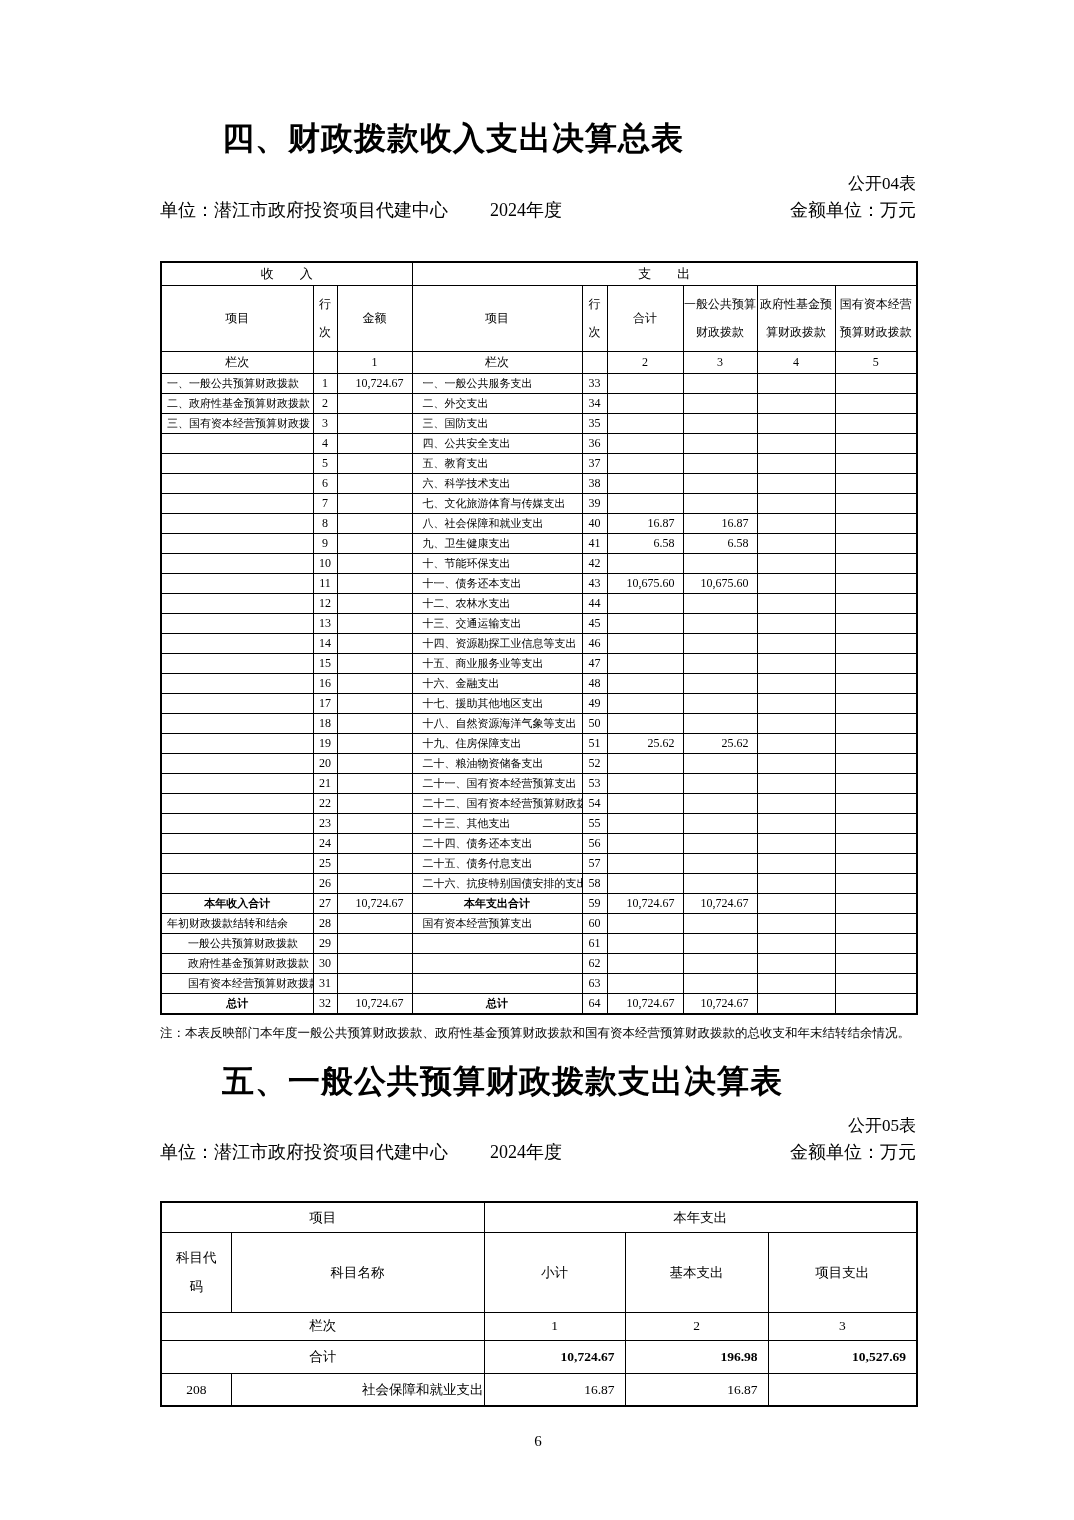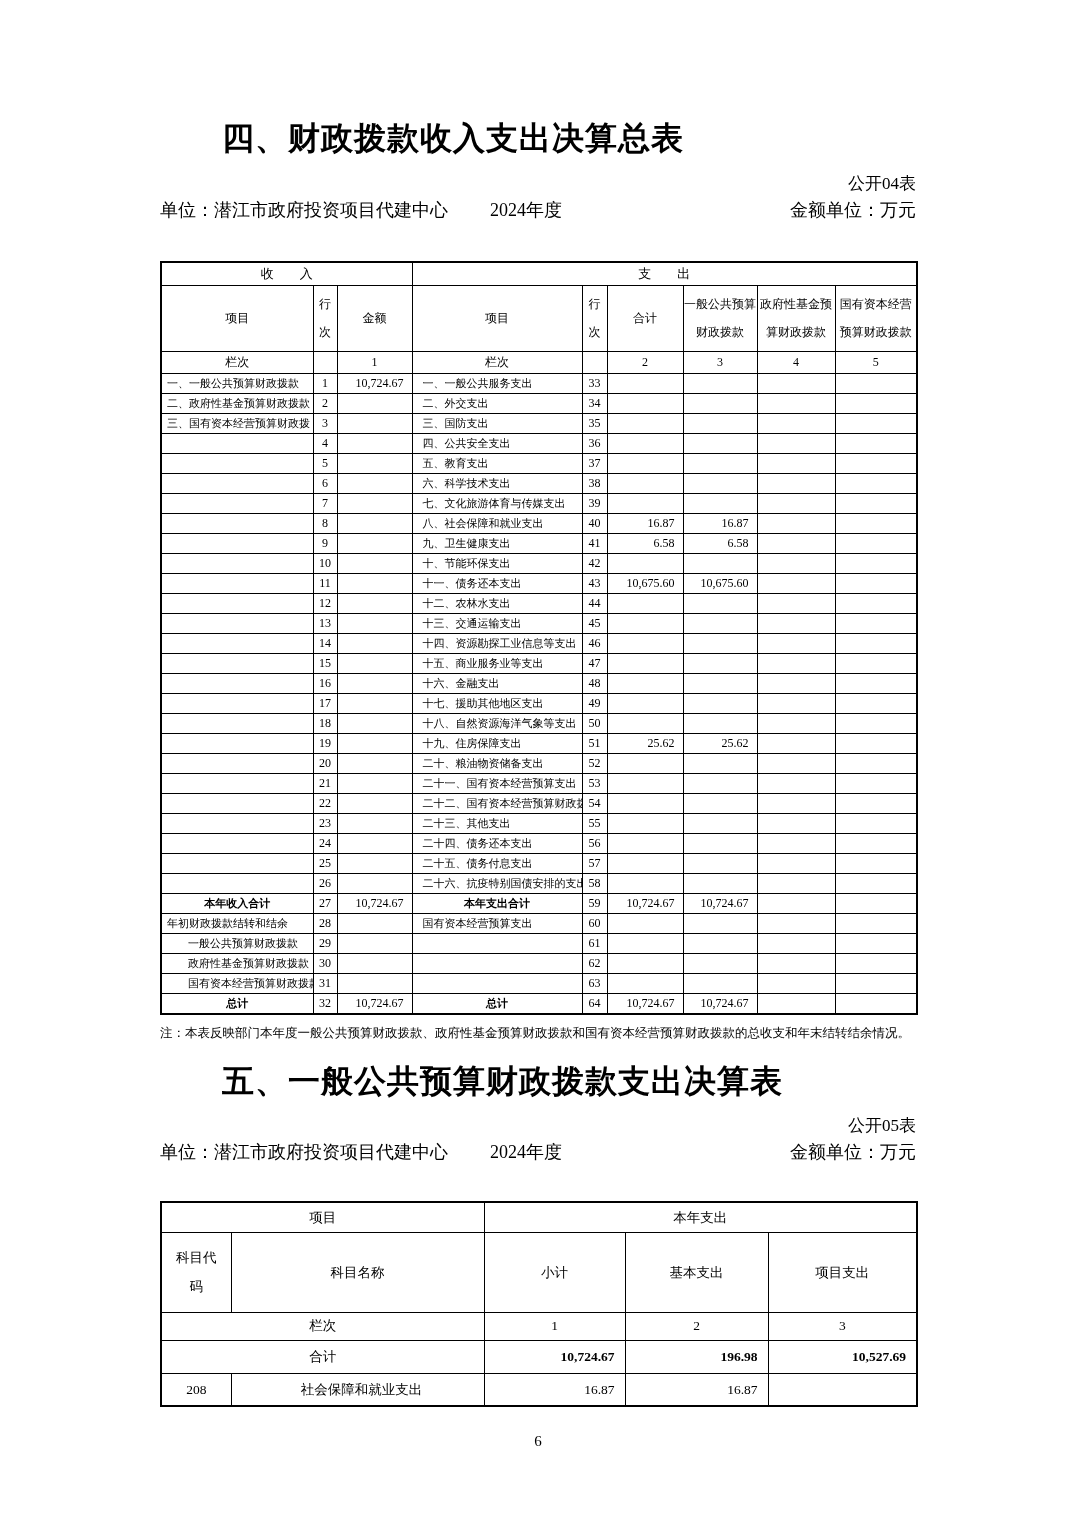--- a/index.html
+++ b/index.html
@@ -41,21 +41,21 @@
   
   .t2 { margin-top:6px; font-size:13.5px; }
   .t2 .ghead2 td { height:30px; text-align:center; }
   .t2 .chead2 td { height:80px; text-align:center; white-space:pre-line; line-height:2.2; padding:0; }
   .t2 .index2 td { height:28px; text-align:center; }
   .t2 .total2 td, .t2 .drow2 td { height:33px; }
   .t2 .lab { text-align:center; }
   .t2 .num { text-align:right; padding-right:10px; }
   .t2 .b { font-weight:bold; }
   .t2 .code { text-align:center; }
-  .t2 .name { text-align:center; padding-left:8px; }
+  .t2 .name { text-align:right; padding-left:8px; }
 
   .page-number { text-align:center; font-size:15px; margin-top:26px; }
 </style>
 </head>
 <body>
 
 <div class="content">
 
   <div class="doc-title">四、财政拨款收入支出决算总表</div>
   <div class="doc-label">公开04表</div>

